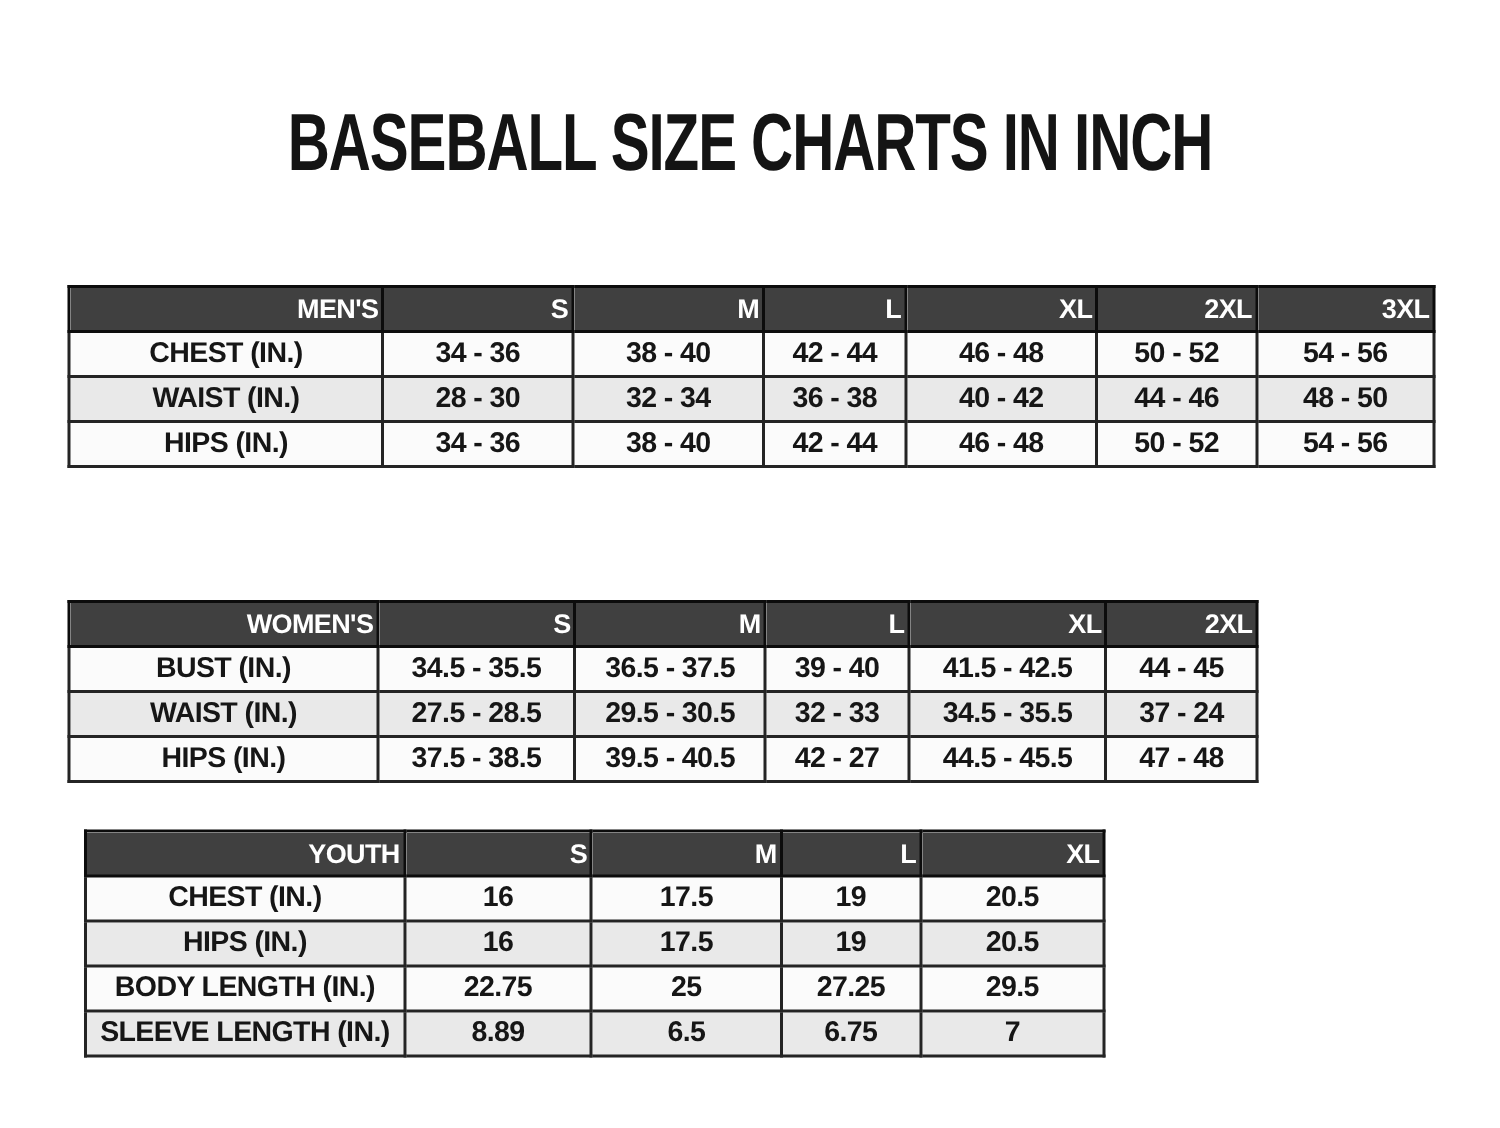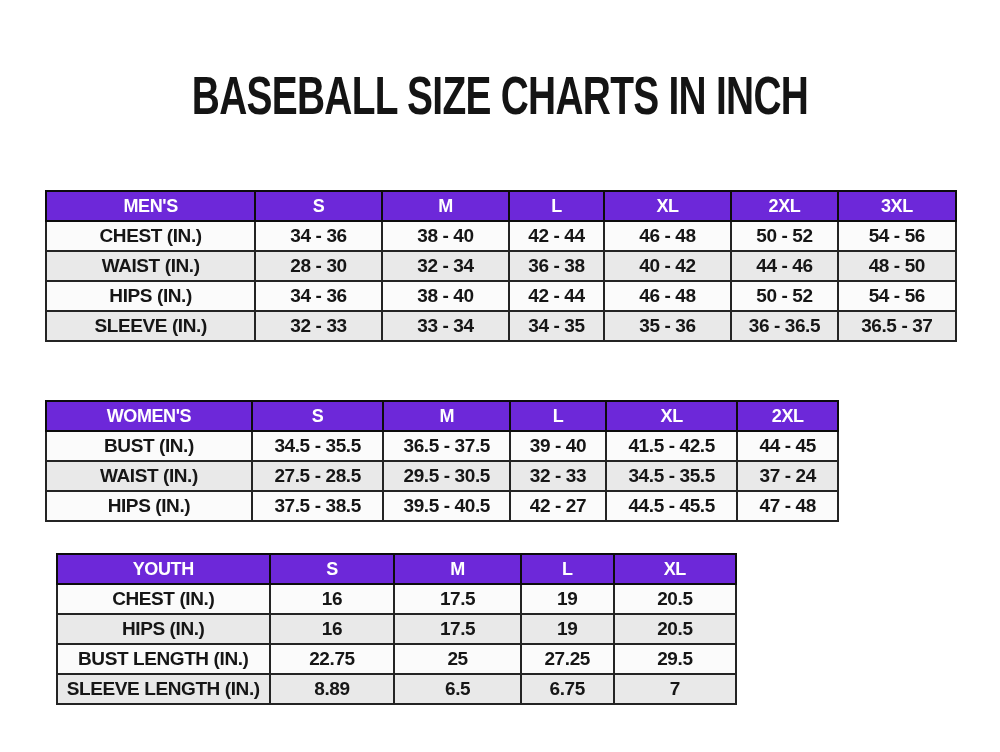--- a/index.html
+++ b/index.html
@@ -43,24 +43,25 @@
     text-align: center;
     vertical-align: middle;
     font-weight: 700;
     font-size: 19px;
     letter-spacing: -0.4px;
     color: #161616;
     white-space: nowrap;
     overflow: hidden;
   }
   table.size-table thead th {
-    background: #6d28d9;
+    background: #404040;
     color: #ffffff;
     border-color: #0c0c0c;
     font-size: 18px;
+    text-align: right;
   }
   table.size-table tbody tr:nth-child(odd)  { background: #fbfbfb; }
   table.size-table tbody tr:nth-child(even) { background: #e9e9e9; }
   #mens-table   { left: 45px; top: 190px; width: 912px; }
   #womens-table { left: 45px; top: 400px; width: 794px; padding-left: 24px; }
   #youth-table  { left: 44px; top: 553px; width: 681px; margin-left: 12px; }
 </style>
 </head>
 <body>
 
@@ -108,29 +109,20 @@
       </tr>
       <tr>
         <th>HIPS (IN.)</th>
         <td>34 - 36</td>
         <td>38 - 40</td>
         <td>42 - 44</td>
         <td>46 - 48</td>
         <td>50 - 52</td>
         <td>54 - 56</td>
       </tr>
-      <tr>
-        <th>SLEEVE (IN.)</th>
-        <td>32 - 33</td>
-        <td>33 - 34</td>
-        <td>34 - 35</td>
-        <td>35 - 36</td>
-        <td>36 - 36.5</td>
-        <td>36.5 - 37</td>
-      </tr>
     </tbody>
   </table>
 
 <table id="womens-table" class="size-table">
     <colgroup>
       <col style="width: 26%;">
       <col style="width: 16.6%;">
       <col style="width: 16%;">
       <col style="width: 12.1%;">
       <col style="width: 16.6%;">
@@ -200,21 +192,21 @@
         <td>20.5</td>
       </tr>
       <tr>
         <th>HIPS (IN.)</th>
         <td>16</td>
         <td>17.5</td>
         <td>19</td>
         <td>20.5</td>
       </tr>
       <tr>
-        <th>BUST LENGTH (IN.)</th>
+        <th>BODY LENGTH (IN.)</th>
         <td>22.75</td>
         <td>25</td>
         <td>27.25</td>
         <td>29.5</td>
       </tr>
       <tr>
         <th>SLEEVE LENGTH (IN.)</th>
         <td>8.89</td>
         <td>6.5</td>
         <td>6.75</td>

